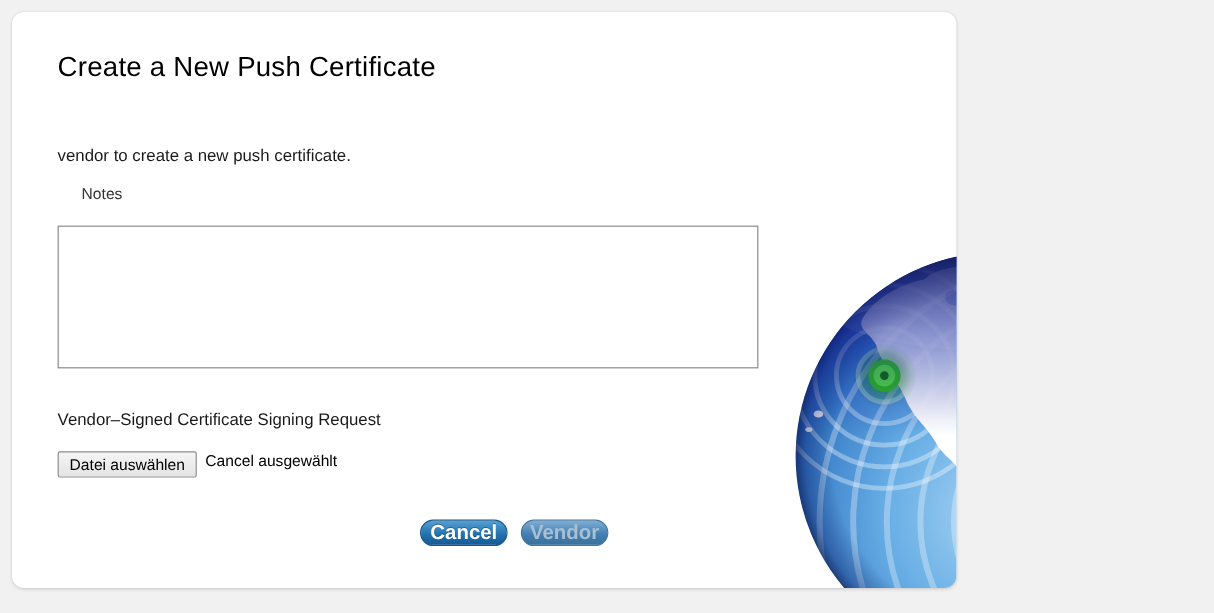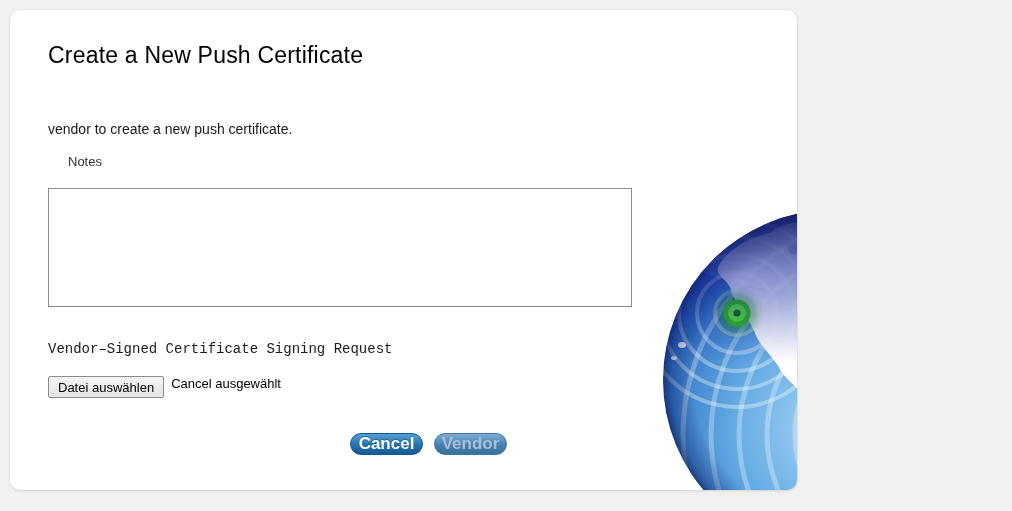--- a/index.html
+++ b/index.html
@@ -52,21 +52,20 @@
     font-family: "Liberation Sans", sans-serif;
     font-size: 13px;
     padding: 4px;
     outline: none;
   }
   .vendor-label {
     position: absolute;
     left: 38px; top: 331px;
     font-size: 14px;
     color: #1a1a1a;
-    font-family: Liberation Mono, monospace;
   }
   .file-row {
     position: absolute;
     left: 38px; top: 366px;
     display: flex;
   }
   .file-btn {
     height: 22px;
     padding: 0 9px;
     font-family: "Liberation Sans", sans-serif;

